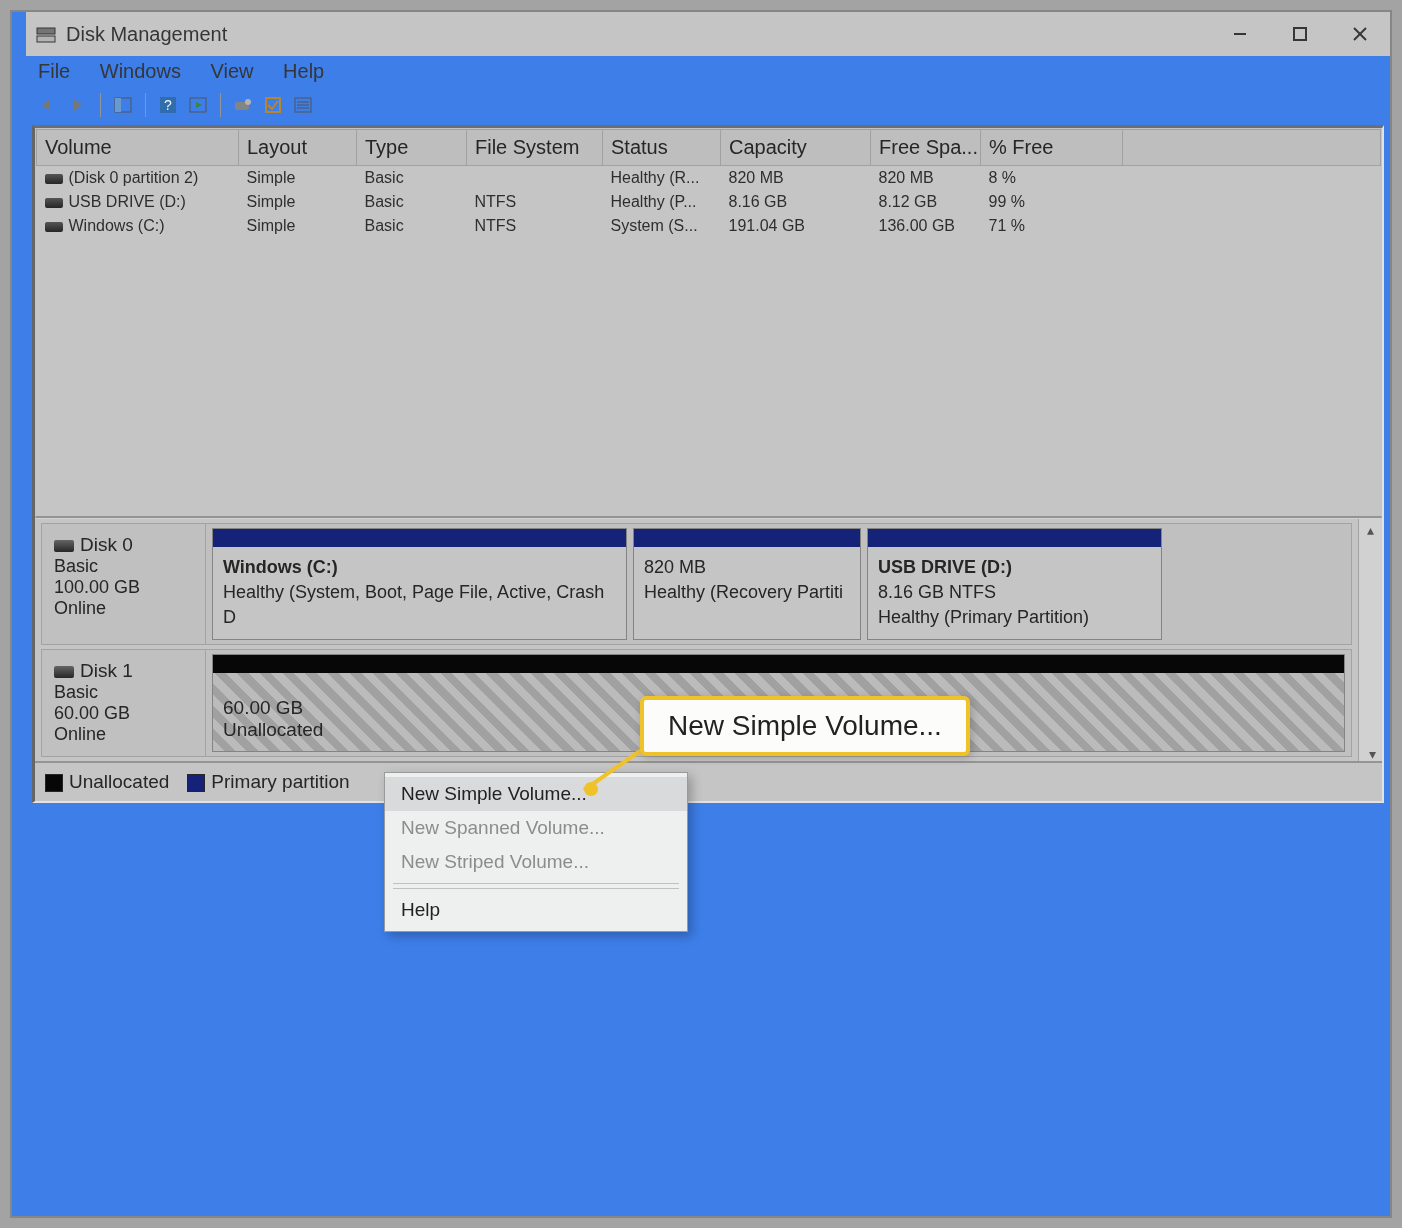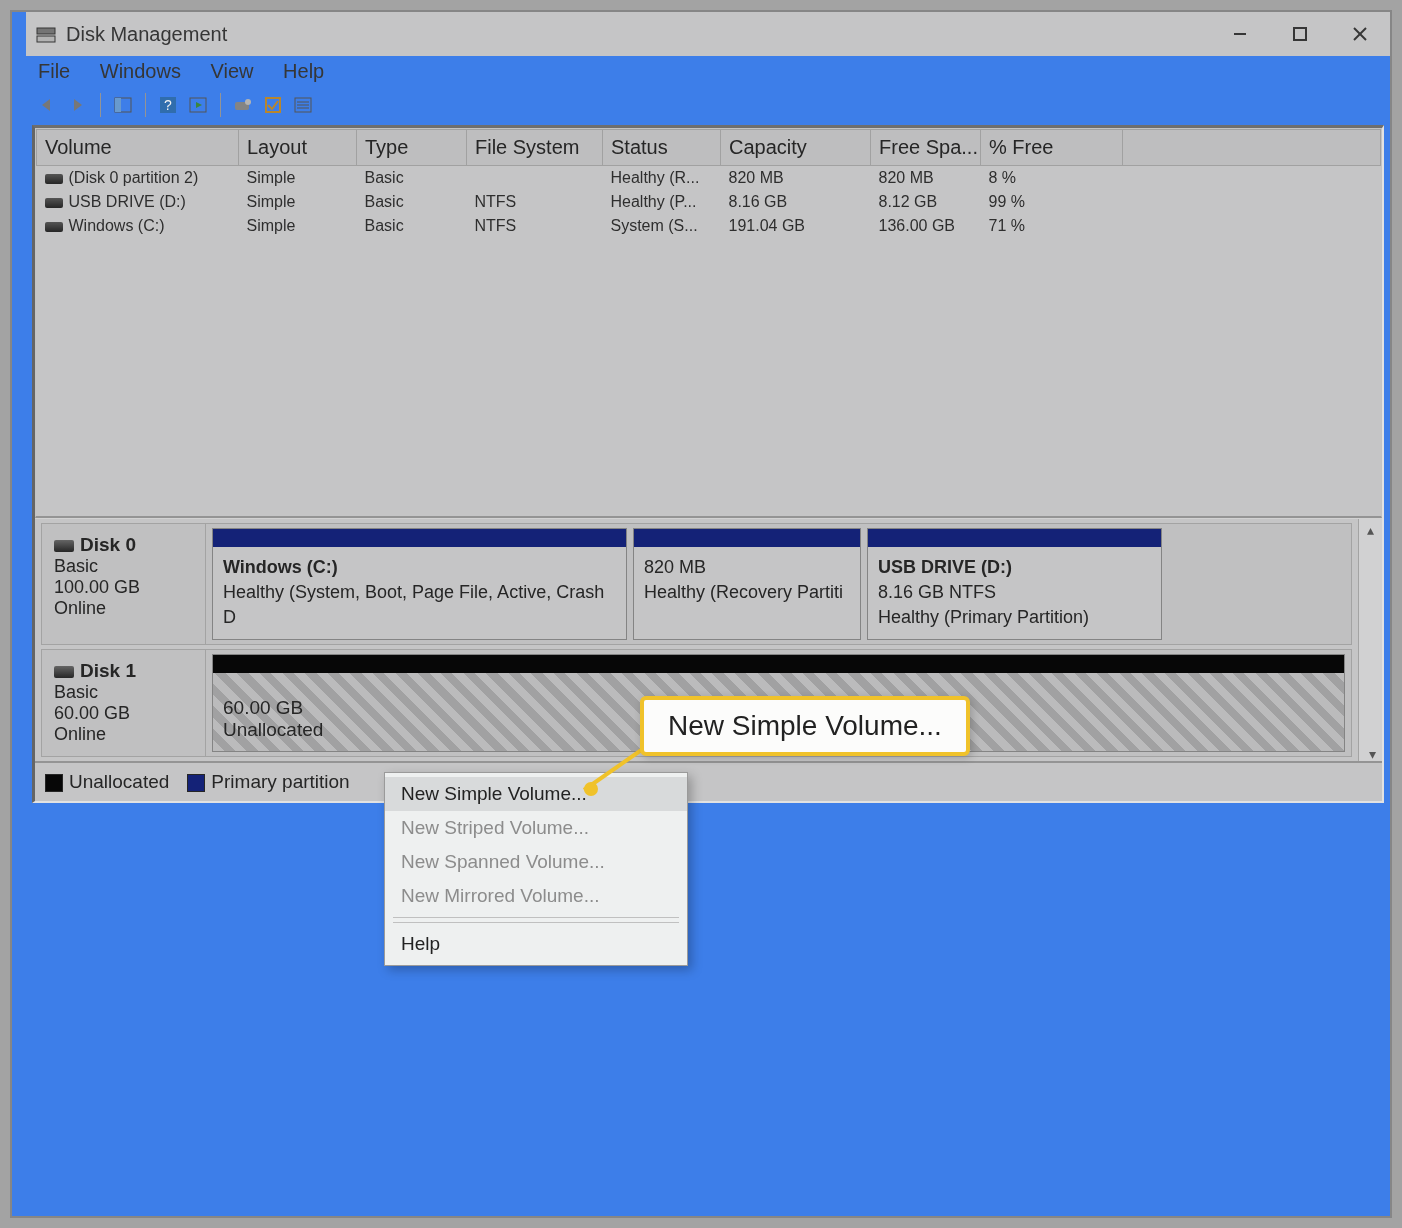--- a/index.html
+++ b/index.html
@@ -108,21 +108,21 @@
   margin: 4px 6px;
 }
 .disk-head {
   width: 164px;
   padding: 10px 12px;
   background: #c9c9ca;
   border-right: 1px solid #aaa;
   font-size: 18px;
   color: #222;
 }
-.disk-head .dname { font-weight: bold; font-size: 19px; }
+.disk-head .dname { font-weight: normal; font-size: 19px; }
 .disk-head .dicon { display:inline-block; width:20px; height:12px; background:linear-gradient(#666,#222); margin-right:6px; border-radius:2px; vertical-align:middle;}
 .parts { flex:1; display:flex; gap:6px; padding:4px 6px; background:#c9c9ca; }
 .part {
   flex: 0 0 auto;
   border: 1px solid #888;
   background: #cfcfd0;
   position: relative;
 }
 .part .bar { height: 18px; background: #0f1e7a; }
 .part .body { padding: 8px 10px; font-size: 18px; color:#222; line-height:1.4; }
@@ -422,23 +422,22 @@
         <span><span class="sw sw-black"></span><span>Unallocated</span></span>
         <span><span class="sw sw-blue"></span><span>Primary partition</span></span>
       </div>
     </div>
   </div>
 
 </div>
 
 <div class="context-menu" id="ctx">
     <div class="mi hl">New Simple Volume...</div>
+    <div class="mi disabled">New Spanned Volume...</div>
     <div class="mi disabled">New Striped Volume...</div>
-    <div class="mi disabled">New Spanned Volume...</div>
-    <div class="mi disabled">New Mirrored Volume...</div>
     <hr>
     <hr>
     <div class="mi">Help</div>
   </div>
 
 <div class="callout">
   <span>New Simple Volume...</span>
 </div>
 <svg class="callout-line" style="left:580px; top:740px;" width="80" height="60">
   <line x1="70" y1="4" x2="4" y2="50" stroke="#f0c22a" stroke-width="4"></line>

